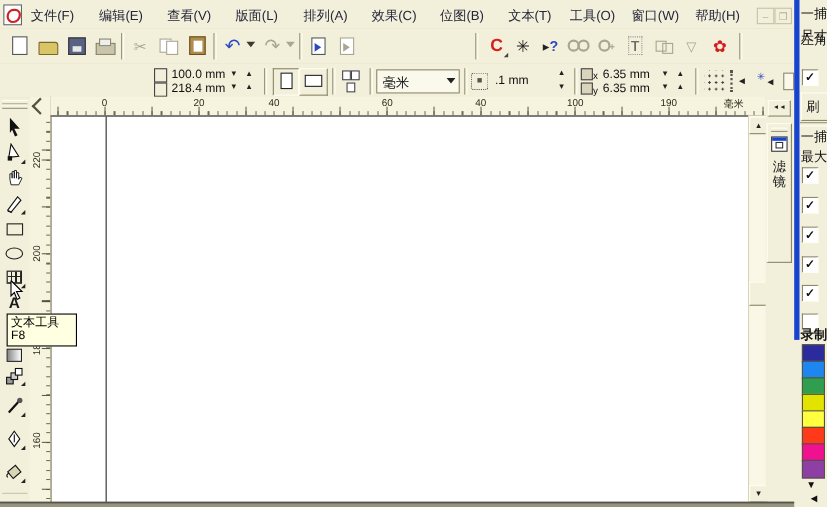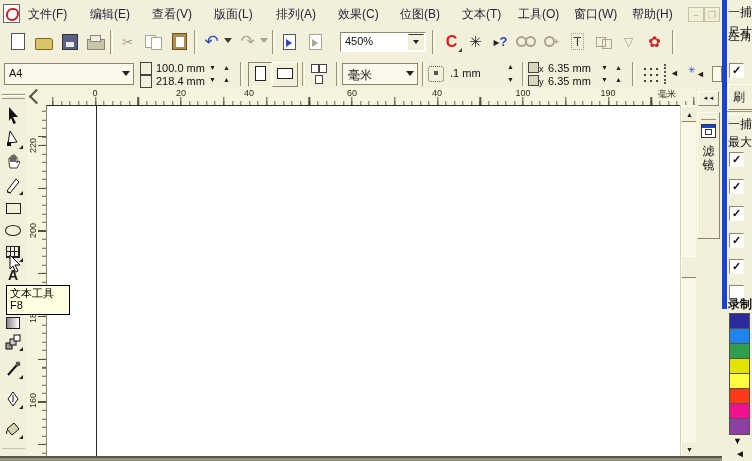--- a/index.html
+++ b/index.html
@@ -132,26 +132,20 @@
   <div class="tbtn" style="left:278px">
     <div style="width:11px;height:14px;background:#fff;border:1px solid #555;">
       <div style="width:0;height:0;border:4px solid transparent;border-left:6px solid #2b49c4;margin:4px 0 0 2px;"></div>
     </div>
   </div>
   <div class="tbtn" style="left:304px">
     <div style="width:11px;height:14px;background:#fff;border:1px solid #a9a590;">
       <div style="width:0;height:0;border:4px solid transparent;border-left:6px solid #a9a590;margin:4px 0 0 2px;"></div>
     </div>
   </div>
-  <div class="abs sunken" style="left:340px;top:6px;width:84px;height:18px;">
-    <span class="field" style="position:absolute;left:4px;top:2px;">450%</span>
-    <div class="ddarrow raised" style="right:1px;left:auto;top:1px;width:14px;height:14px;border-width:1px;position:absolute;">
-      <div style="width:0;height:0;border:3px solid transparent;border-top:4px solid #222;margin:5px auto 0;"></div>
-    </div>
-  </div>
   <div class="vsep" style="left:432px;top:4px;height:24px"></div>
   <div class="tbtn" style="left:440px;color:#d81d1d;font-weight:bold;font-size:16px;">
     <span>C</span>
     <div class="fly" style="border-bottom-color:#444;"></div>
   </div>
   <div class="tbtn" style="left:464px;font-size:15px;color:#222;">
     <span>✳</span>
   </div>
   <div class="tbtn" style="left:489px">
     <span style="font-size:12px;color:#222;">▸</span>
@@ -175,24 +169,20 @@
   <div class="tbtn gray" style="left:617px;font-size:12px;">
     <span>▽</span>
   </div>
   <div class="tbtn" style="left:643px;color:#d02020;font-size:15px;">
     <span>✿</span>
   </div>
   <div class="vsep" style="left:672px;top:4px;height:24px"></div>
 </div>
 
 <div id="propbar" class="abs">
-  <div class="abs" style="left:4px;top:5px;width:128px;height:20px;background:#fbf9ec;border:1px solid #8b8768;">
-    <span class="field" style="position:absolute;left:4px;top:3px;">A4</span>
-    <div style="position:absolute;right:3px;top:7px;width:0;height:0;border:4px solid transparent;border-top:5px solid #222;"></div>
-  </div>
   <div class="abs" style="left:140px;top:4px;width:10px;height:11px;border:1px solid #444;"></div>
   <div class="abs" style="left:140px;top:17px;width:10px;height:11px;border:1px solid #444;"></div>
   <span class="abs field" style="left:156px;top:4px;">100.0 mm</span>
   <span class="abs field" style="left:156px;top:17px;">218.4 mm</span>
   <span class="abs spin" style="left:208px;top:5px;">▼</span>
   <span class="abs spin" style="left:222px;top:5px;">▲</span>
   <span class="abs spin" style="left:208px;top:17px;">▼</span>
   <span class="abs spin" style="left:222px;top:17px;">▲</span>
   <div class="vsep" style="left:240px;top:4px;height:24px"></div>
   <div class="abs sunken" style="left:248px;top:4px;width:22px;height:23px;background:#f2efda;">

